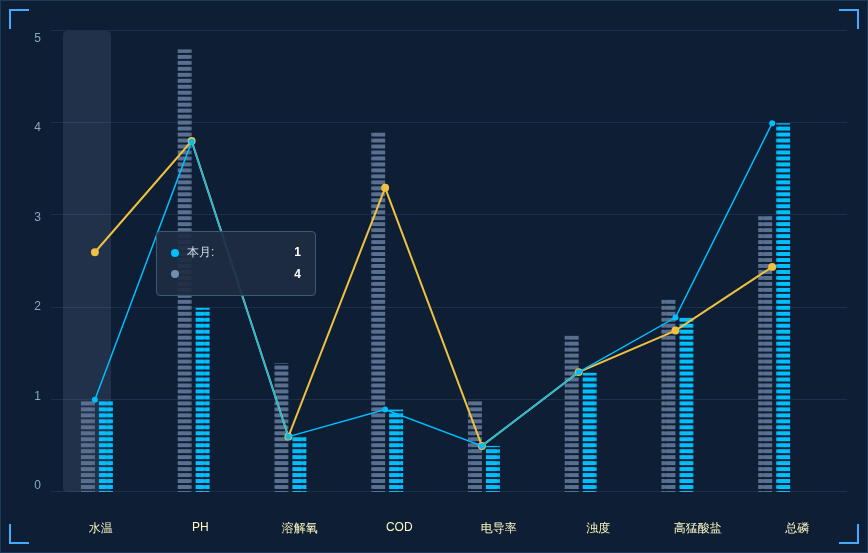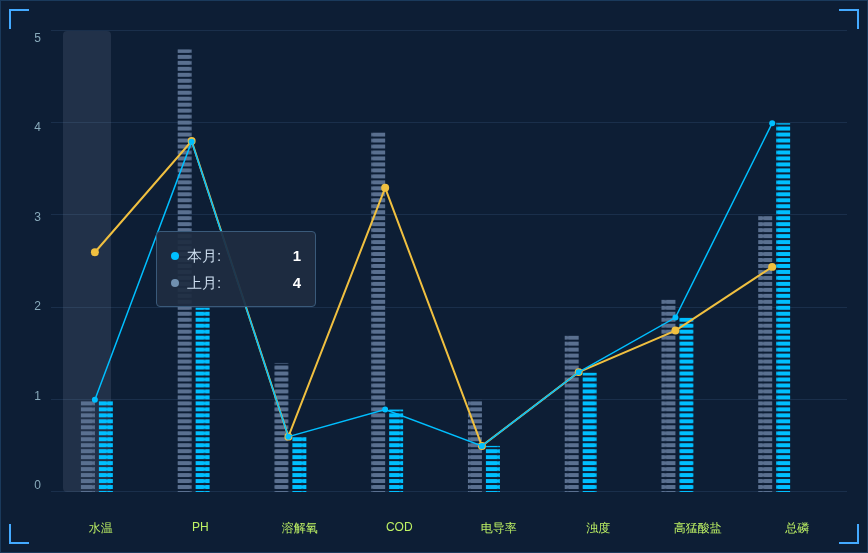--- a/index.html
+++ b/index.html
@@ -70,21 +70,21 @@
     
     .x-axis {
       position: absolute;
       bottom: 15px;
       left: 50px;
       right: 20px;
       display: flex;
       justify-content: space-around;
     }
     .x-label {
-      color: #bef264;
+      color: #fef9c3;
       font-size: 12px;
       text-align: center;
       width: 80px;
     }
 
     
     .highlight-overlay {
       position: absolute;
       top: 30px;
       bottom: 60px;
@@ -103,21 +103,21 @@
     }
 
     
     .tooltip {
       position: absolute;
       background: rgba(30, 45, 65, 0.92);
       border: 1px solid #3a5a7a;
       border-radius: 4px;
       padding: 10px 14px;
       color: #cde;
-      font-size: 15px;
+      font-size: 12px;
       line-height: 1.8;
       min-width: 160px;
       z-index: 10;
     }
     .tooltip-row {
       display: flex;
       align-items: center;
       justify-content: space-between;
       gap: 8px;
     }
@@ -236,18 +236,17 @@
   </div>
 
   <div class="tooltip" style="left: 155px; top: 230px;">
     <div class="tooltip-row">
       <div class="tooltip-dot" style="background:#00bfff;"></div>
       <span class="tooltip-label">本月:</span>
       <span class="tooltip-value">1</span>
     </div>
     <div class="tooltip-row">
       <div class="tooltip-dot" style="background:#7090b0;"></div>
-      <span class="tooltip-label">上月:</span>
       <span class="tooltip-value">4</span>
     </div>
   </div>
 
 </div>
 
 </body></html>

